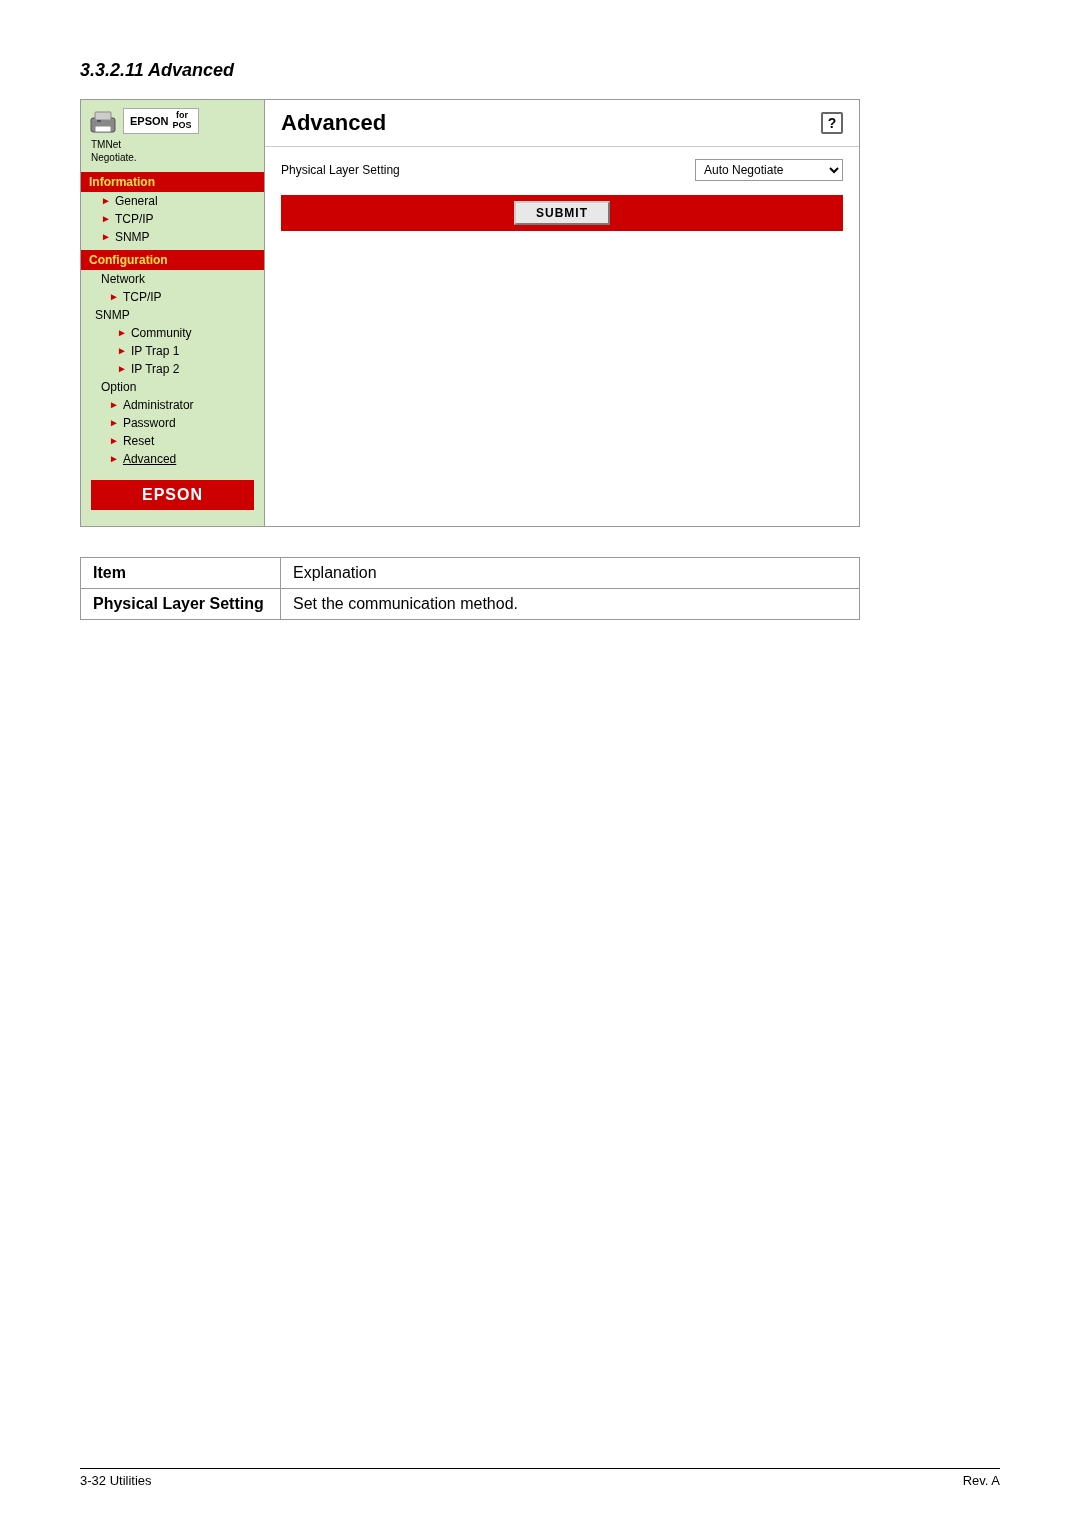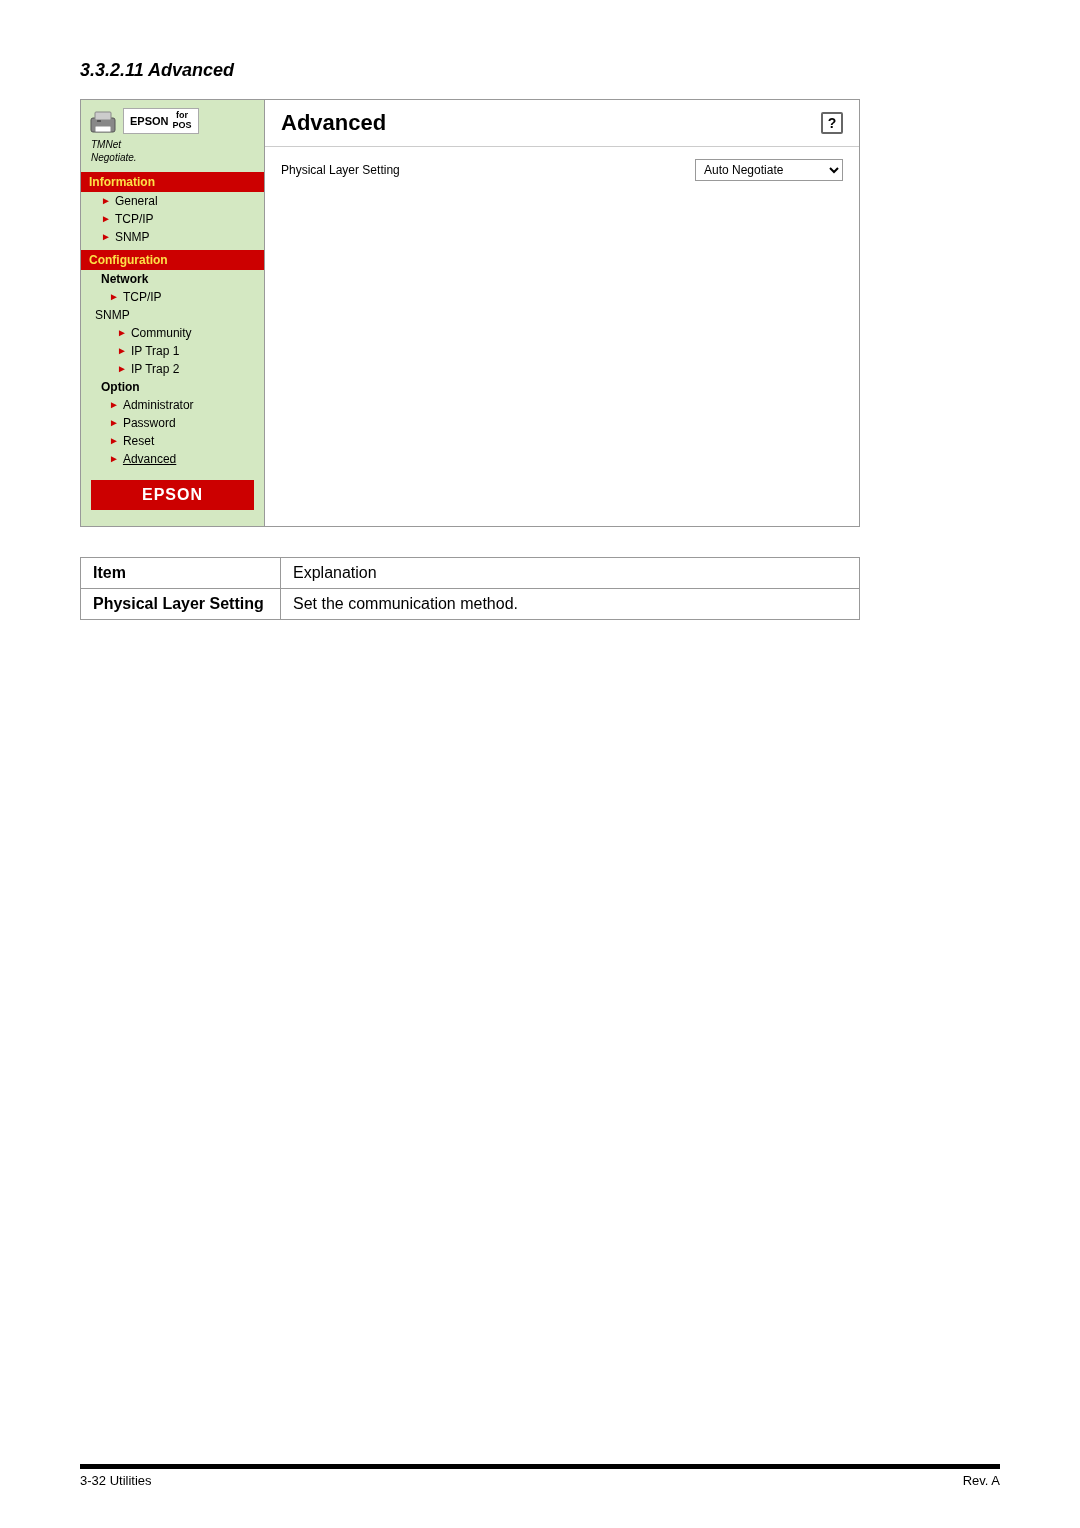--- a/index.html
+++ b/index.html
@@ -70,21 +70,20 @@
     .logo-epson-box .for-pos {
       font-size: 9px;
       color: #000;
     }
 
     .tmnet-label {
       font-size: 10px;
       color: #000;
       padding-left: 4px;
       line-height: 1.3;
-      font-style: italic;
     }
 
     .sidebar-section-header {
       background: #c00;
       color: #fde047;
       font-weight: bold;
       font-size: 12px;
       padding: 3px 8px;
       margin-top: 4px;
     }
@@ -118,21 +117,20 @@
     }
 
     .sidebar-item-plain {
       padding: 2px 8px 2px 14px;
       font-size: 12px;
       color: #000;
     }
 
     .sidebar-item-plain.indented-1 {
       padding-left: 20px;
-      font-weight: bold;
     }
 
     .sidebar-active {
       text-decoration: underline;
     }
 
     .sidebar-bottom-logo {
       background: #c00;
       color: #fff;
       font-weight: bold;
@@ -251,21 +249,21 @@
     
     .page-footer {
       position: fixed;
       bottom: 40px;
       left: 80px;
       right: 80px;
       display: flex;
       justify-content: space-between;
       font-size: 13px;
       color: #000;
-      border-top: 5px solid #000000;
+      border-top: 1px solid #000000;
       padding-top: 4px;
     }
   </style>
 </head>
 <body>
 
 <div class="section-title">3.3.2.11 Advanced</div>
 
 <div class="ui-window">
 
@@ -382,20 +380,23 @@
         <span class="field-label">Physical Layer Setting</span>
         <select class="field-select">
           <option>Auto Negotiate</option>
           <option>10Base Half</option>
           <option>10Base Full</option>
           <option>100Base Half</option>
           <option>100Base Full</option>
         </select>
       </div>
 
+      <div class="submit-row">
+        <button class="submit-button">SUBMIT</button>
+      </div>
     </div>
 
   </div>
 
 </div>
 
 <table class="info-table">
   <thead>
     <tr>
       <th class="col-item">Item</th>

